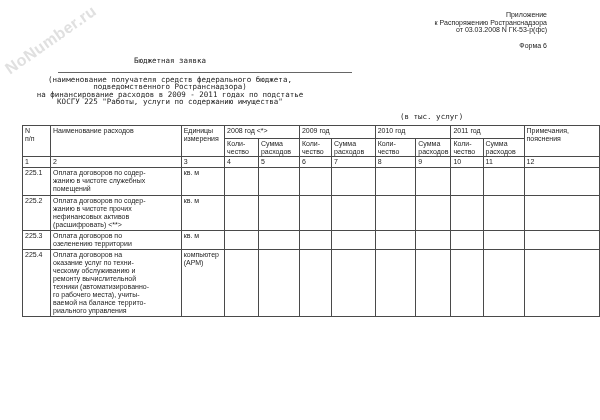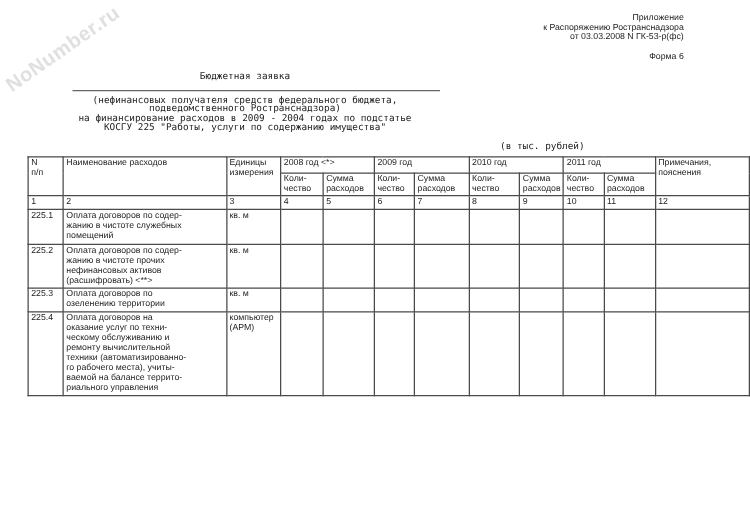--- a/index.html
+++ b/index.html
@@ -13,21 +13,21 @@
     transform:rotate(-35deg);
     color:#e0e0e0;font-size:16px;font-weight:bold;letter-spacing:.5px;
     user-select:none;
   }
   .hdr-right{
     position:absolute;top:11px;right:53px;text-align:right;
     font-size:7px;line-height:7.5px;
   }
   .hdr-right .form{margin-top:8px;}
   .title-block{
-    position:absolute;left:46px;top:57px;width:300px;text-align:center;
+    position:absolute;left:20px;top:57px;width:300px;text-align:center;
     font-family:"DejaVu Sans Mono",monospace;font-size:7.5px;line-height:7.5px;
   }
   .title-block .t-main{margin-bottom:11px;}
   .fill-line{
     position:absolute;left:58px;top:72px;width:294px;height:1px;background:#666;
   }
   .units-note{
     position:absolute;left:400px;top:112px;
     font-family:"DejaVu Sans Mono",monospace;font-size:7.5px;
   }
@@ -58,29 +58,29 @@
 
   <div class="hdr-right">
     <div>Приложение</div>
     <div>к Распоряжению Ространснадзора</div>
     <div>от 03.03.2008 N ГК-53-р(фс)</div>
     <div class="form">Форма 6</div>
   </div>
 
   <div class="title-block">
     <div class="t-main">Бюджетная заявка</div>
-    <div>(нефинансовых получателя средств федерального бюджета,</div>
+    <div>(наименование получателя средств федерального бюджета,</div>
     <div>подведомственного Ространснадзора)</div>
-    <div>на финансирование расходов в 2009 - 2004 годах по подстатье</div>
+    <div>на финансирование расходов в 2009 - 2011 годах по подстатье</div>
     <div>КОСГУ 225 "Работы, услуги по содержанию имущества"</div>
   </div>
 
   <div class="fill-line"></div>
 
-  <div class="units-note">(в тыс. рублей)</div>
+  <div class="units-note">(в тыс. услуг)</div>
 
   <table class="budget">
     <colgroup>
       <col style="width:29px">
         <col style="width:140px">
         <col style="width:44px">
       <col style="width:35px">
         <col style="width:42px">
       <col style="width:33px">
         <col style="width:45px">

